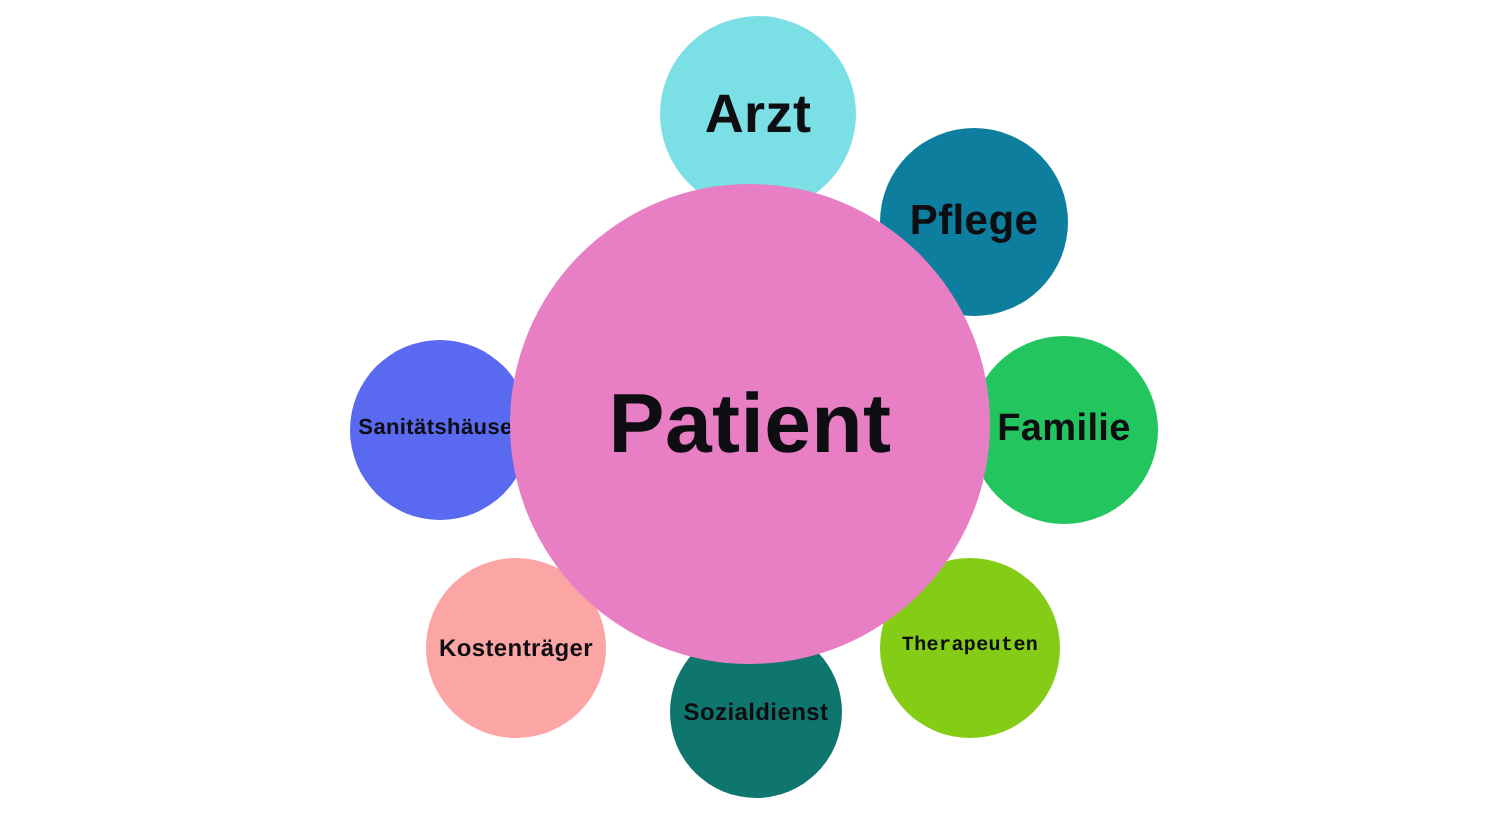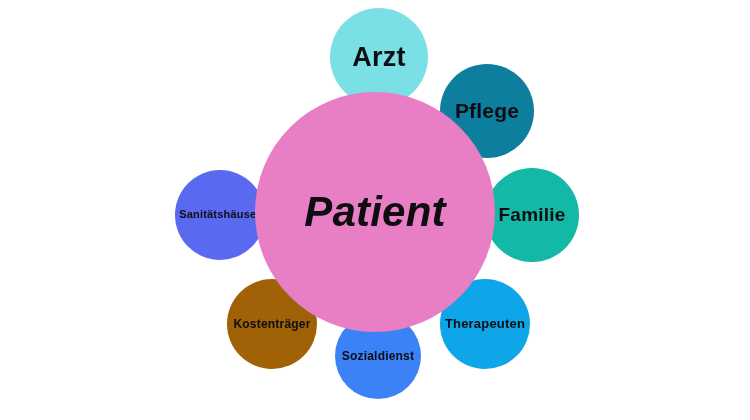--- a/index.html
+++ b/index.html
@@ -25,48 +25,48 @@
     box-sizing: border-box;
   }
   .node .label {
     font-weight: 700;
     color: #0d0d12;
     line-height: 1.05;
     letter-spacing: 0.2px;
     padding: 0 4px;
   }
   .satellite { z-index: 1; }
-  .center-node { z-index: 2; font-style: italic; }
+  .center-node { z-index: 2; }
 </style>
 </head>
 <body>
 
 <div class="canvas">
 
   <div class="node satellite" style="left: 330px; top: 8px; width: 98px; height: 98px; background: rgb(123, 223, 230); font-size: 27px;">
     <span class="label">Arzt</span>
   </div>
 
   <div class="node satellite" style="left: 440px; top: 64px; width: 94px; height: 94px; background: rgb(13, 126, 158); font-size: 21px;">
     <span class="label">Pflege</span>
   </div>
 
-  <div class="node satellite" style="left: 485px; top: 168px; width: 94px; height: 94px; background: #14b8a6; font-size: 19px;">
+  <div class="node satellite" style="left: 485px; top: 168px; width: 94px; height: 94px; background: #22c55e; font-size: 19px;">
     <span class="label">Familie</span>
   </div>
 
-  <div class="node satellite" style="left: 440px; top: 279px; width: 90px; height: 90px; background: #0ea5e9; font-size: 13px;">
+  <div class="node satellite" style="left: 440px; top: 279px; width: 90px; height: 90px; background: #84cc16; font-size: 10px; font-family: Liberation Mono, monospace;">
     <span class="label">Therapeuten</span>
   </div>
 
-  <div class="node satellite" style="left: 335px; top: 313px; width: 86px; height: 86px; background: #3b82f6; font-size: 12px;">
+  <div class="node satellite" style="left: 335px; top: 313px; width: 86px; height: 86px; background: #0f766e; font-size: 12px;">
     <span class="label">Sozialdienst</span>
   </div>
 
-  <div class="node satellite" style="left: 227px; top: 279px; width: 90px; height: 90px; background: #a16207; font-size: 12px;">
+  <div class="node satellite" style="left: 213px; top: 279px; width: 90px; height: 90px; background: #fca5a5; font-size: 12px;">
     <span class="label">Kostenträger</span>
   </div>
 
   <div class="node satellite" style="left: 175px; top: 170px; width: 90px; height: 90px; background: rgb(90, 106, 240); font-size: 11px;">
     <span class="label">Sanitätshäuser</span>
   </div>
 
 
   <div class="node center-node" style="left: 255px; top: 92px; width: 240px; height: 240px; background: rgb(232, 126, 196); font-size: 42px;">
     <span class="label">Patient</span>

